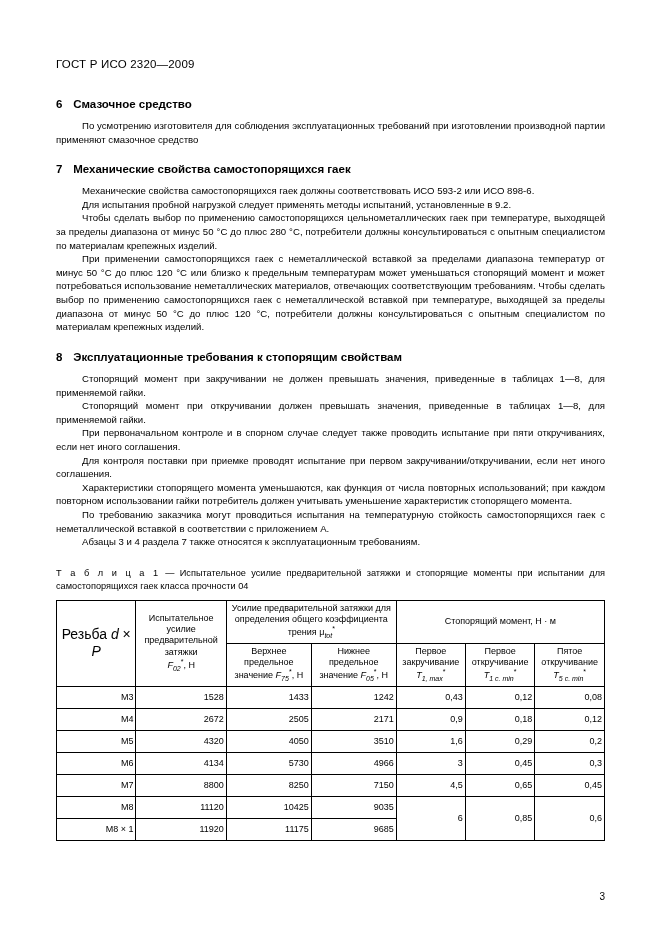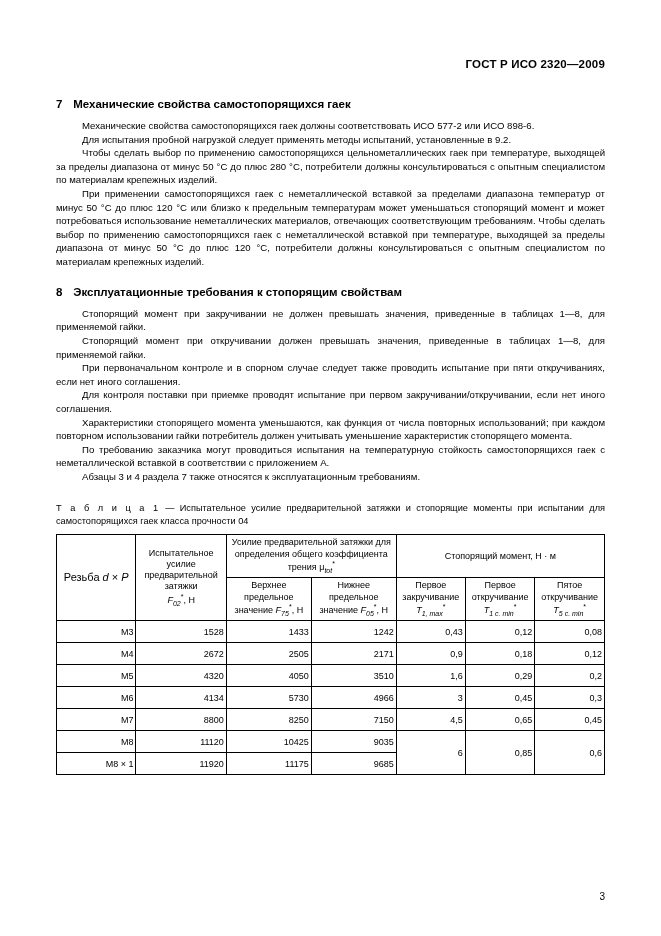--- a/index.html
+++ b/index.html
@@ -17,23 +17,22 @@
   }
   .page {
     position: absolute;
     left: 0; top: 0;
     width: 661px;
     height: 936px;
     box-sizing: border-box;
     padding: 58px 56px 30px 56px;
   }
   .doc-header {
-    text-align: right;
     font-size: 11.5px;
-    font-weight: bold;
+    font-weight: normal;
     letter-spacing: 0.2px;
     margin: 0 0 28px 0;
   }
   h2.section {
     font-size: 11.5px;
     font-weight: bold;
     margin: 0 0 9px 0;
     padding: 0;
   }
   h2.section .num {
@@ -86,21 +85,21 @@
   table.data th {
     font-weight: normal;
     line-height: 1.25;
   }
   table.data td {
     height: 17px;
     line-height: 1.2;
     text-align: right;
   }
   .th-thread {
-    font-size: 11px;
+    font-size: 14px;
   }
   .th-thread i {
     font-style: italic;
   }
   sub, sup {
     font-size: 7px;
   }
   .sub-it {
     font-style: italic;
   }
@@ -115,27 +114,34 @@
   }
   .nowrap { white-space: nowrap; }
 </style>
 </head>
 <body>
 
 <div class="page">
 
   <div class="doc-header">ГОСТ Р ИСО 2320—2009</div>
 
+  <div class="sect-block">
+    <h2 class="section">
+      <span class="num">6</span>
+      <span>Смазочное средство</span>
+    </h2>
+    <p class="body">По усмотрению изготовителя для соблюдения эксплуатационных требований при изготовлении производной партии применяют смазочное средство</p>
+  </div>
 
   <div class="sect-block">
     <h2 class="section">
       <span class="num">7</span>
       <span>Механические свойства самостопорящихся гаек</span>
     </h2>
-    <p class="body">Механические свойства самостопорящихся гаек должны соответствовать ИСО 577-2 или ИСО 898-6.</p>
+    <p class="body">Механические свойства самостопорящихся гаек должны соответствовать ИСО 593-2 или ИСО 898-6.</p>
     <p class="body">Для испытания пробной нагрузкой следует применять методы испытаний, установленные в 9.2.</p>
     <p class="body">Чтобы сделать выбор по применению самостопорящихся цельнометаллических гаек при температуре, выходящей за пределы диапазона от минус 50 °С до плюс 280 °С, потребители должны консультироваться с опытным специалистом по материалам крепежных изделий.</p>
     <p class="body">При применении самостопорящихся гаек с неметаллической вставкой за пределами диапазона температур от минус 50 °С до плюс 120 °С или близко к предельным температурам может уменьшаться стопорящий момент и может потребоваться использование неметаллических материалов, отвечающих соответствующим требованиям. Чтобы сделать выбор по применению самостопорящихся гаек с неметаллической вставкой при температуре, выходящей за пределы диапазона от минус 50 °С до плюс 120 °С, потребители должны консультироваться с опытным специалистом по материалам крепежных изделий.</p>
   </div>
 
   <div class="sect-block gap-top">
     <h2 class="section">
       <span class="num">8</span>
       <span>Эксплуатационные требования к стопорящим свойствам</span>
     </h2>

